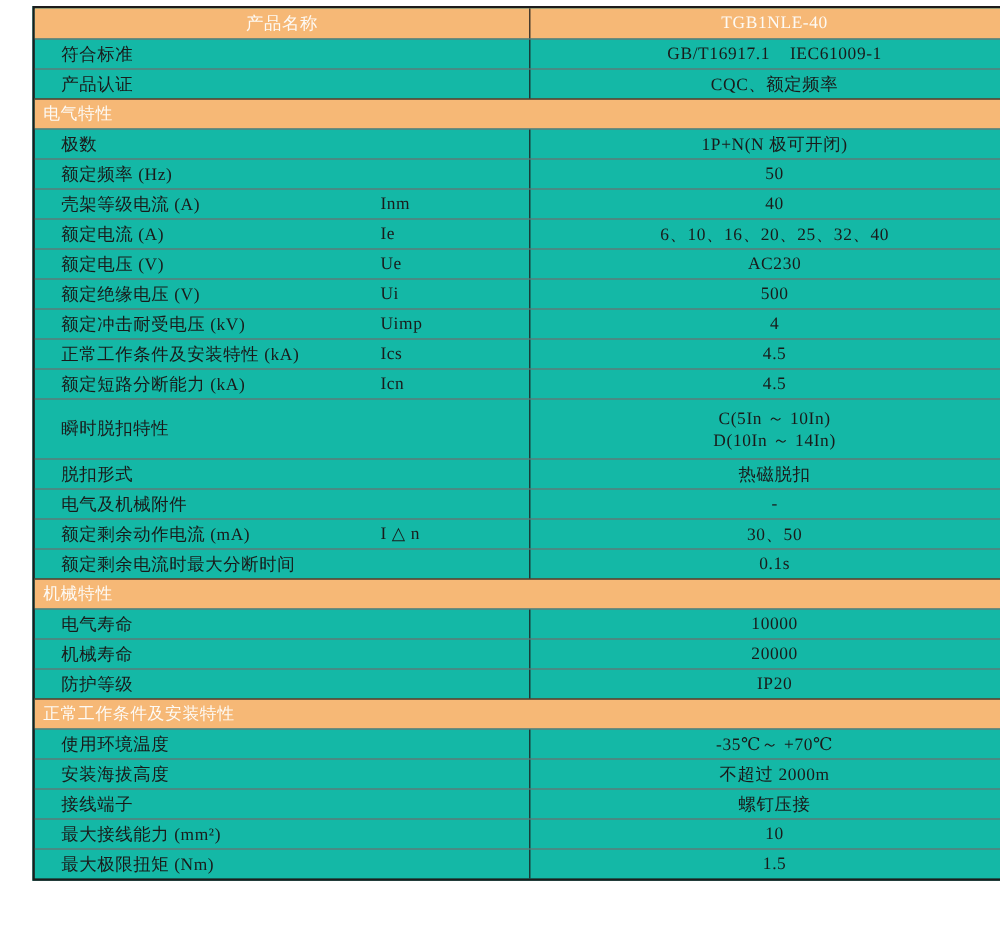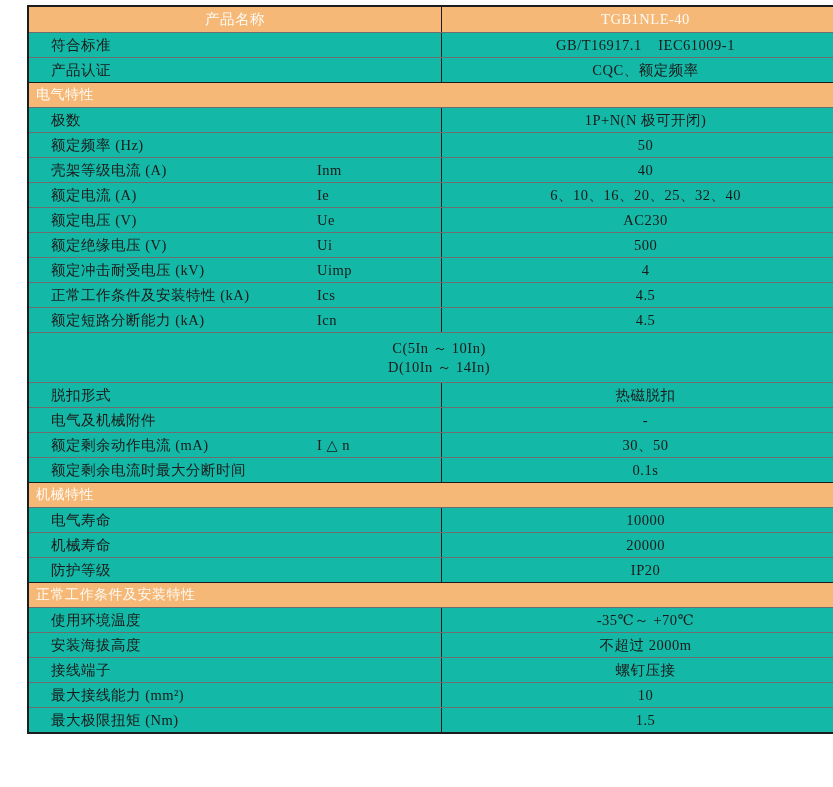--- a/index.html
+++ b/index.html
@@ -169,20 +169,23 @@
 
   <div class="row">
     <div class="label-cell">
       <span>额定短路分断能力 (kA)</span>
       <span class="sym">Icn</span>
     </div>
     <div class="value-cell">4.5</div>
   </div>
 
   <div class="row h50">
+    <div class="label-cell">
+        <span>瞬时脱扣特性</span>
+      </div>
     <div class="value-cell">
       <span>C(5In ～ 10In)</span>
       <span>D(10In ～ 14In)</span>
     </div>
   </div>
 
   <div class="row">
     <div class="label-cell">
         <span>脱扣形式</span>
       </div>

